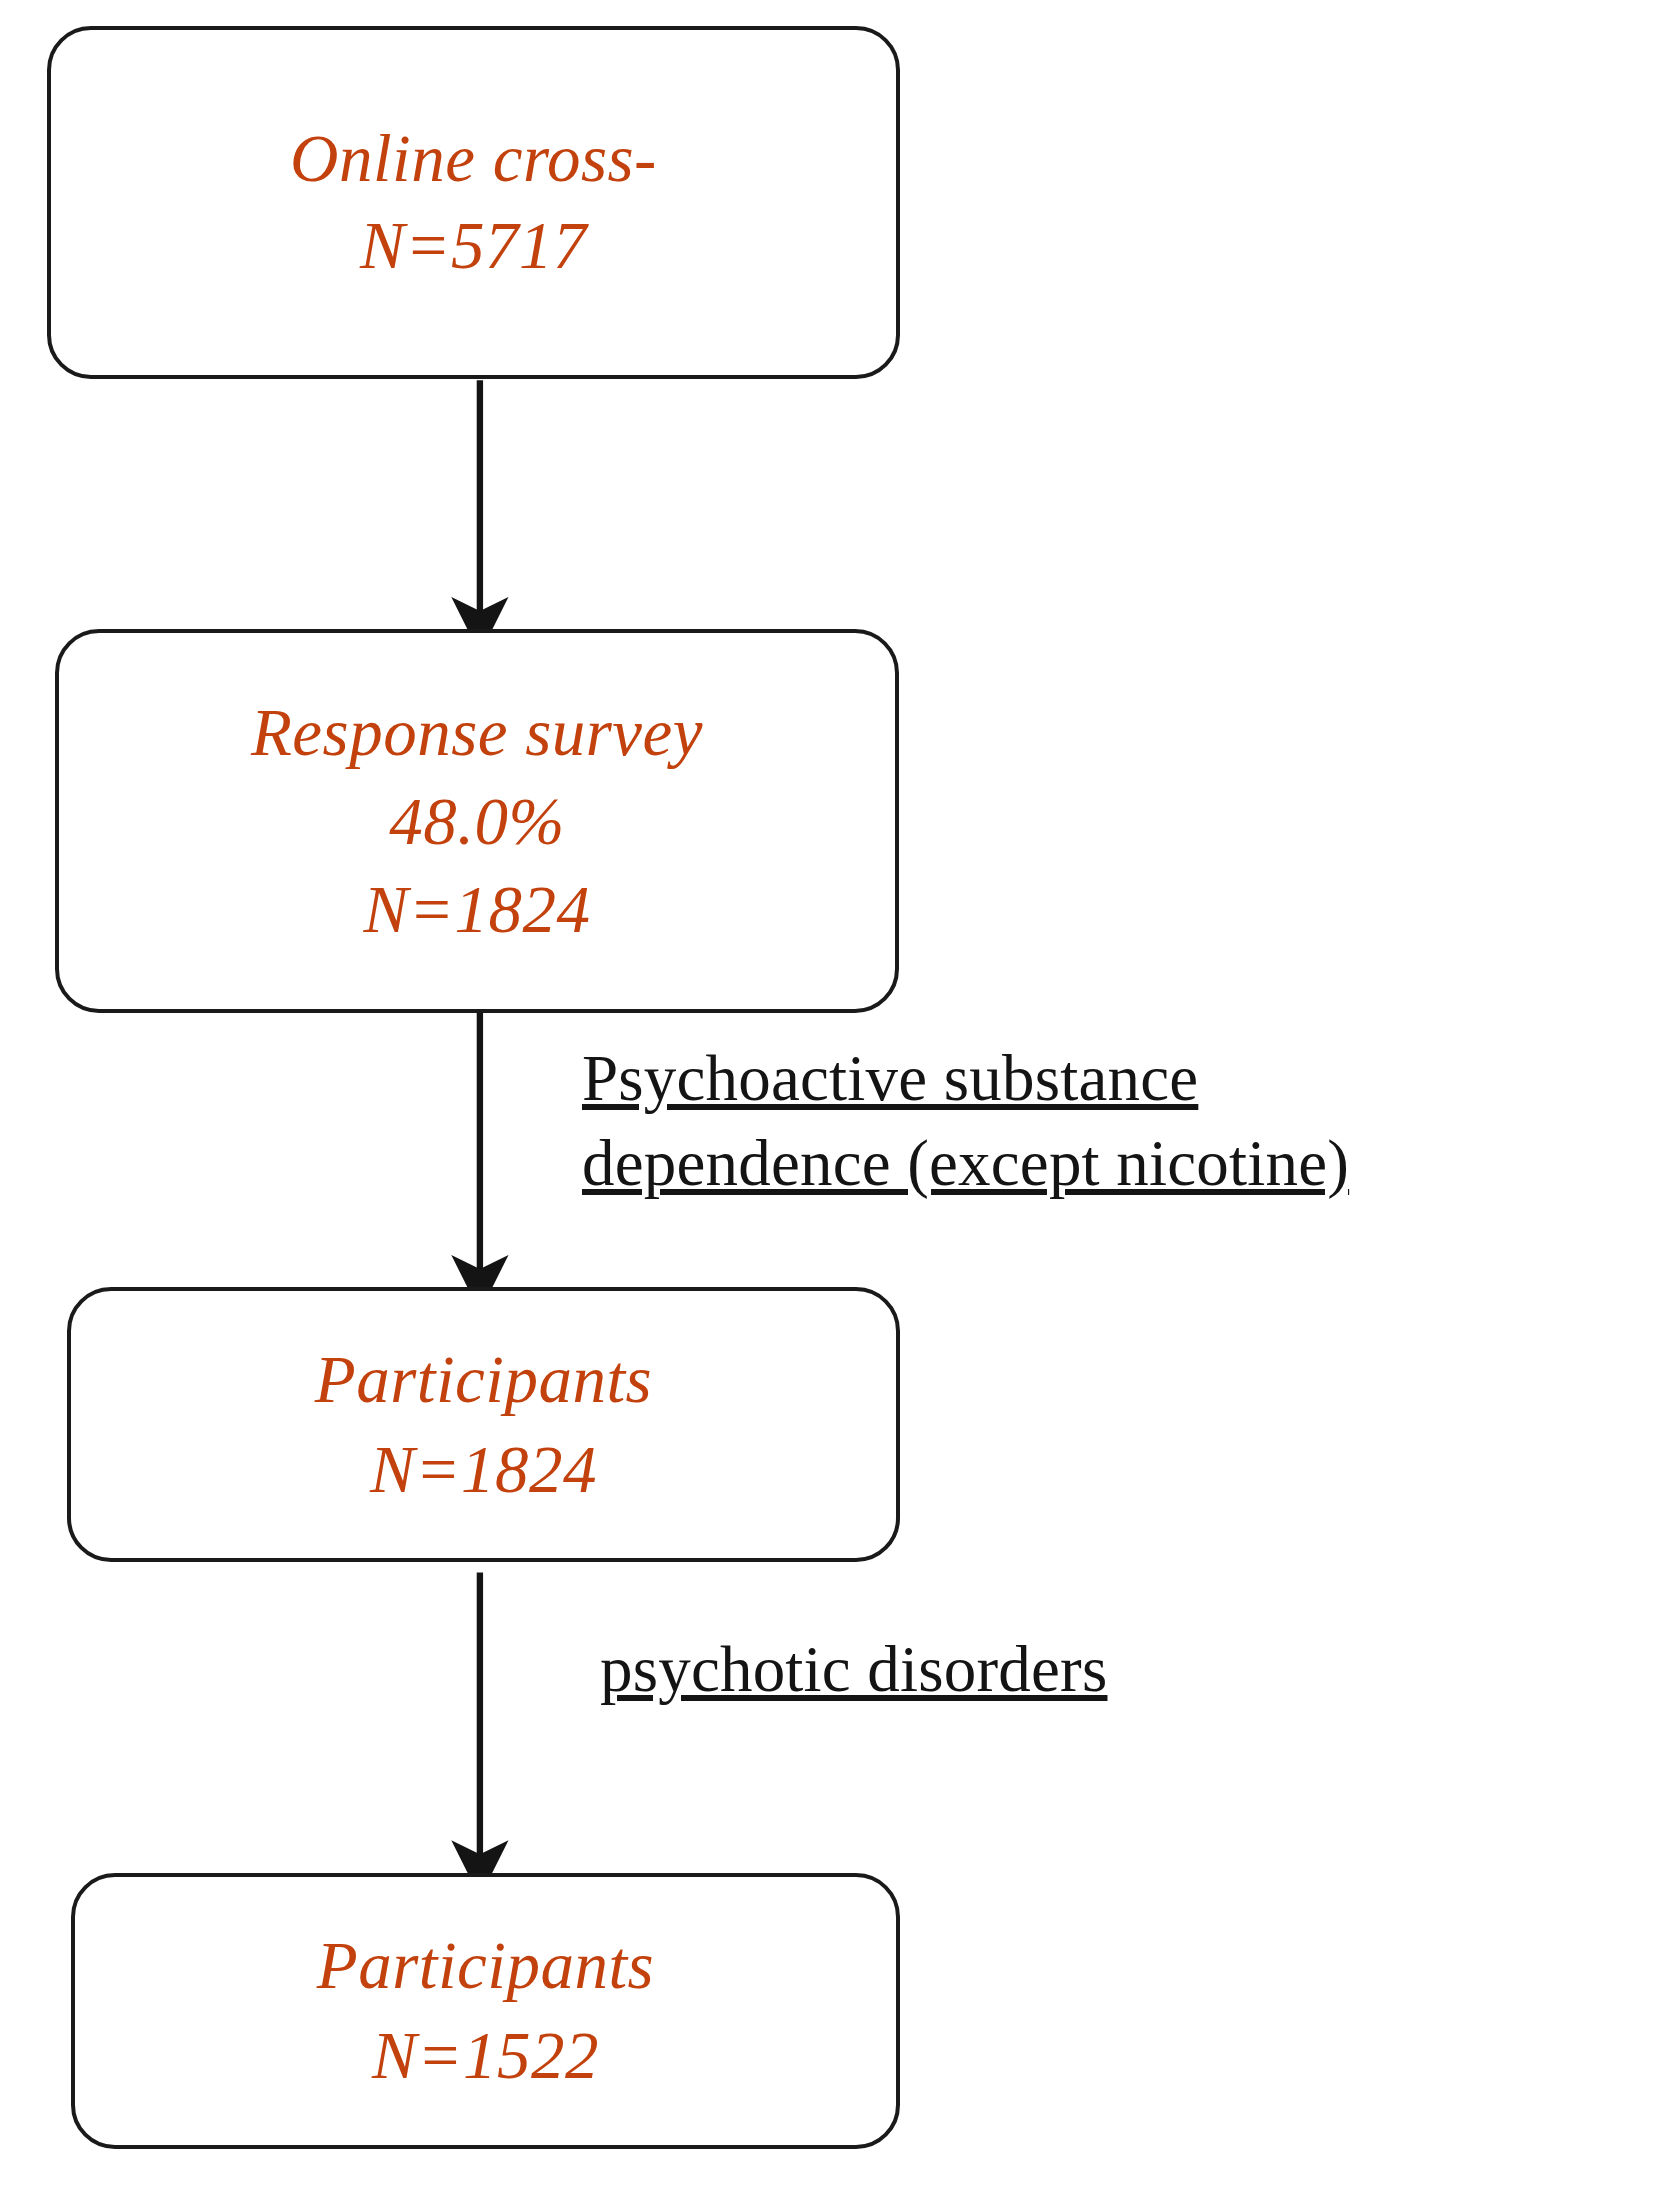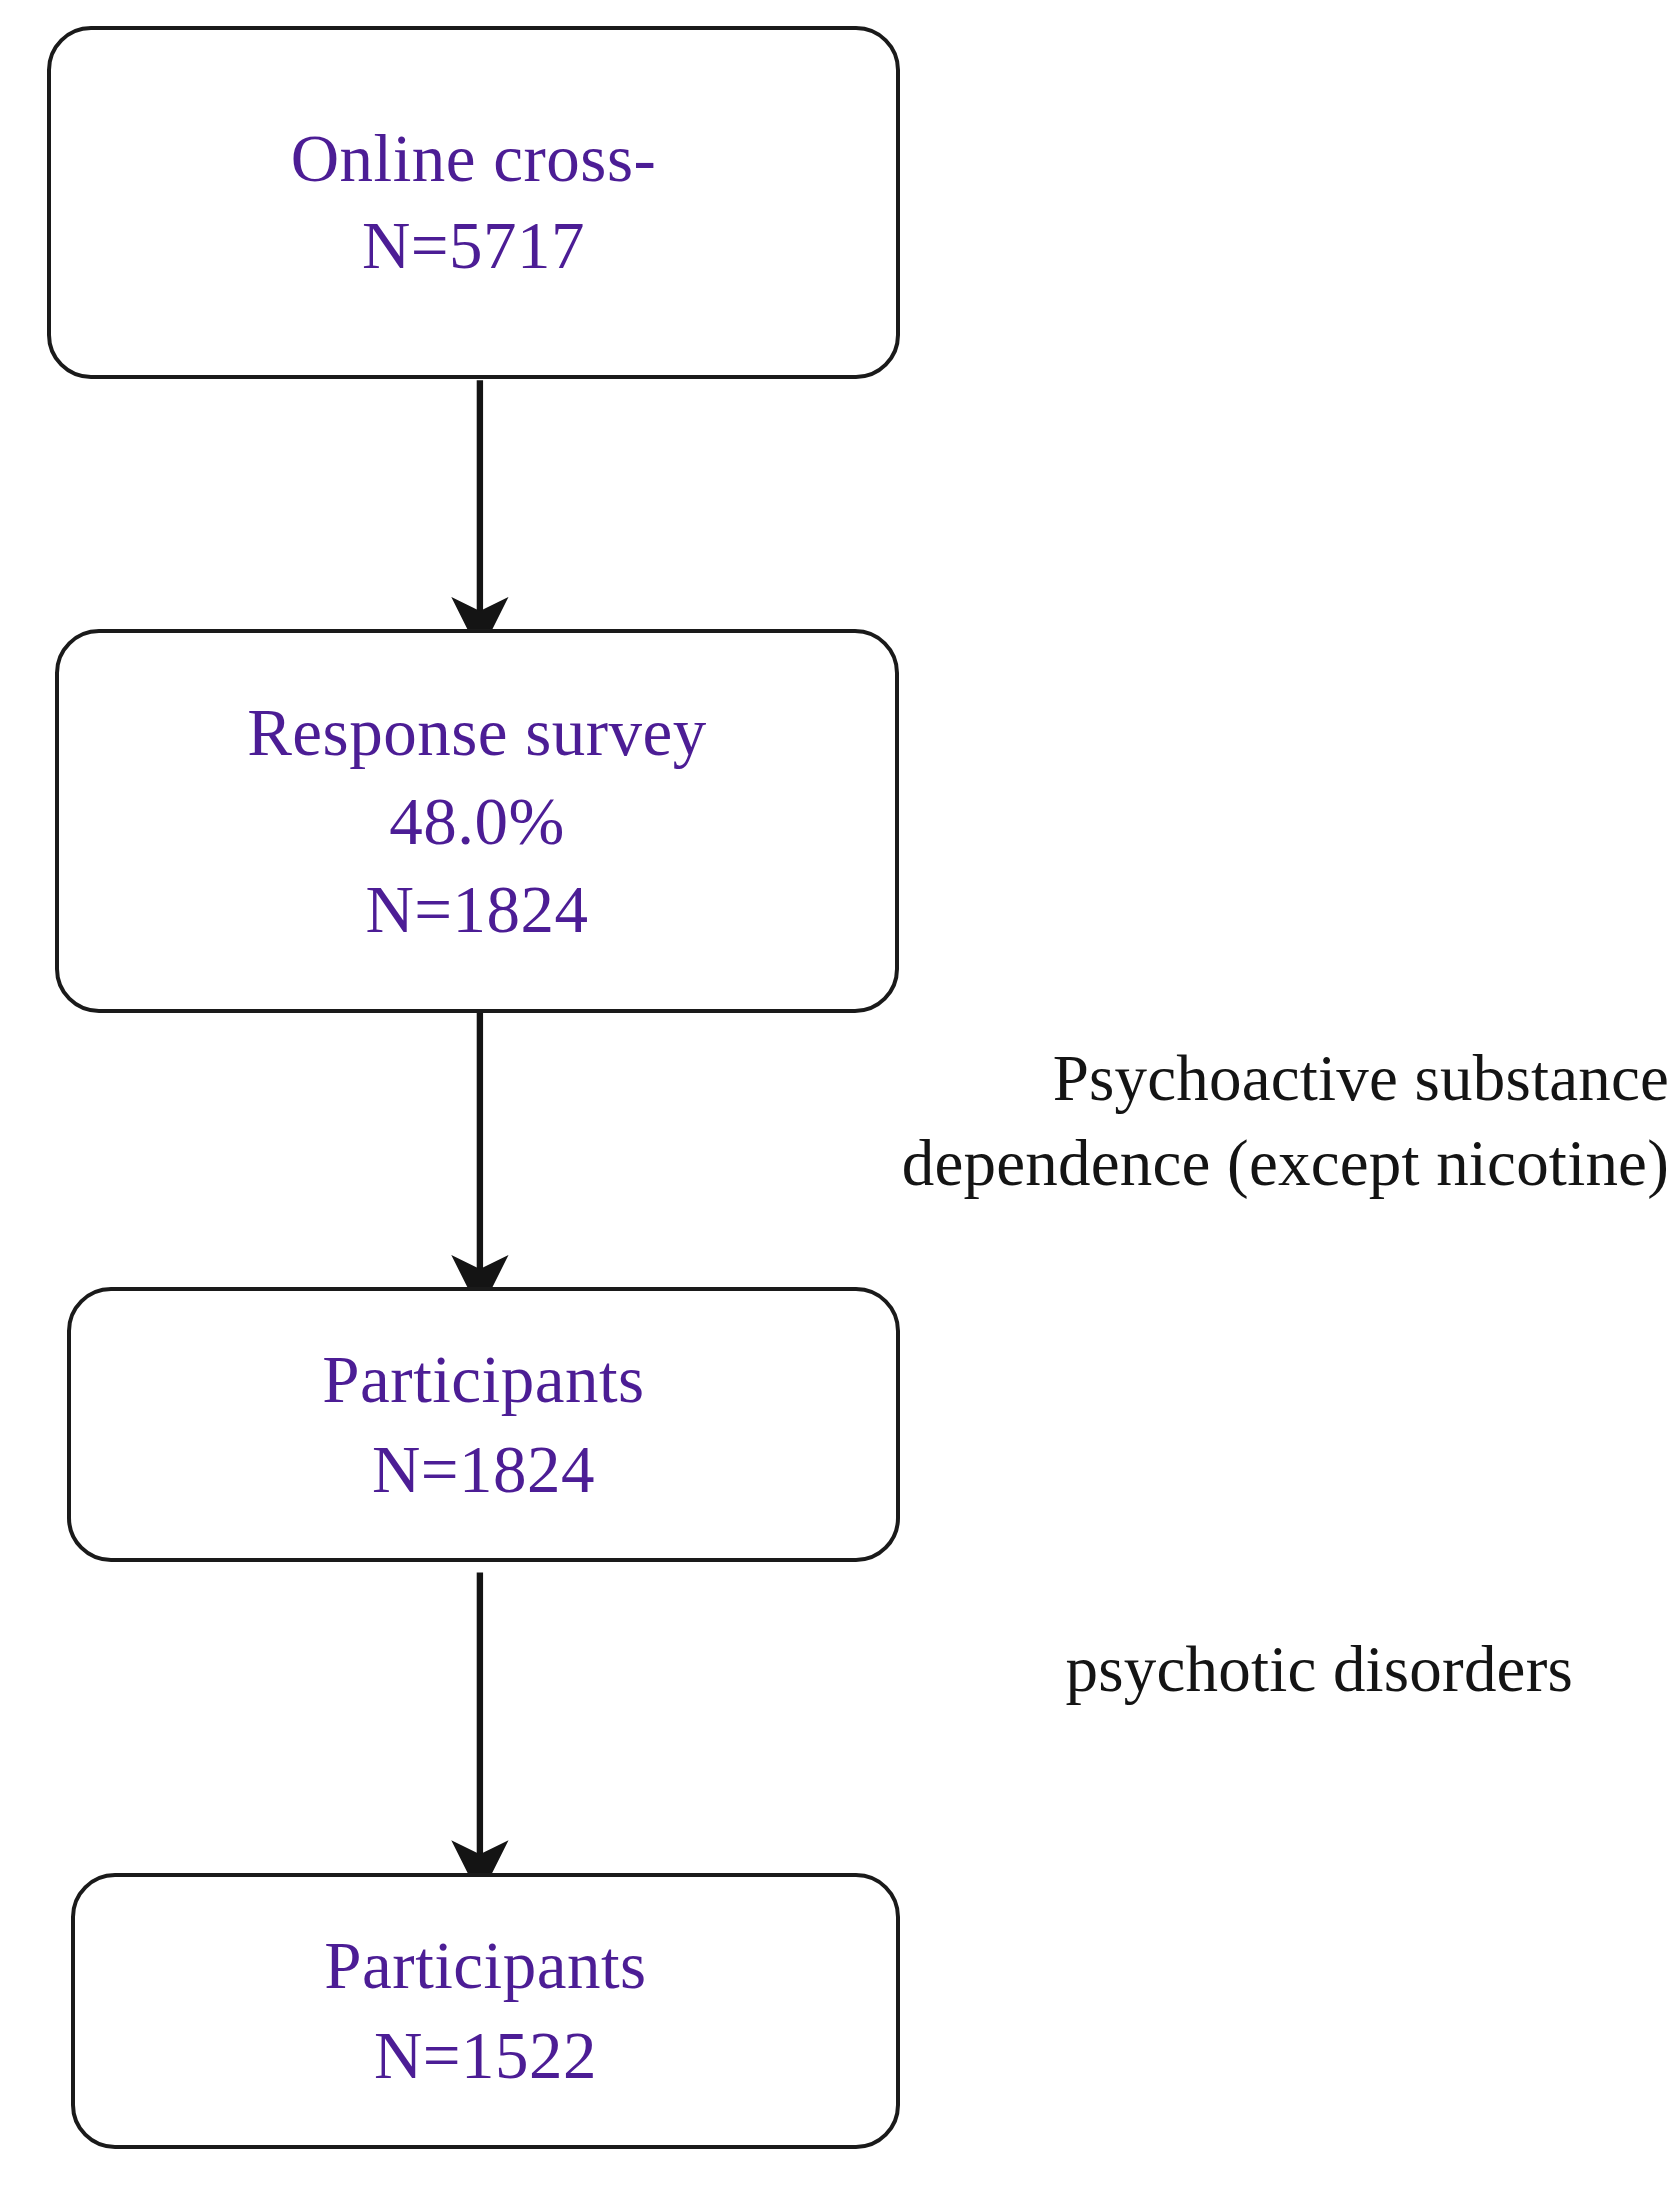--- a/index.html
+++ b/index.html
@@ -26,22 +26,23 @@
     border-radius: 44px;
     display: flex;
     flex-direction: column;
     align-items: center;
     justify-content: center;
     text-align: center;
   }
   .node .line {
     display: block;
     width: 100%;
-    color: #4c1d95;
+    color: #c2410c;
     letter-spacing: 0.5px;
+    font-style: italic;
   }
   
   #node-survey {
     left: 47px;
     top: 25.5px;
     width: 853px;
     height: 353px;
   }
   #node-survey .line { font-size: 67px; line-height: 1.30; }
 
@@ -81,22 +82,22 @@
     height: 2200px;
     pointer-events: none;
   }
 
   
   .annotation {
     position: absolute;
     font-size: 65px;
     line-height: 1.30;
     color: #141414;
-    text-align: right;
     letter-spacing: 0.2px;
+    text-decoration: underline;
   }
   #annotation-substance {
     left: 582px;
     top: 1036px;
     width: 1087px;
   }
   #annotation-psychotic {
     left: 600px;
     top: 1627px;
     width: 973px;

